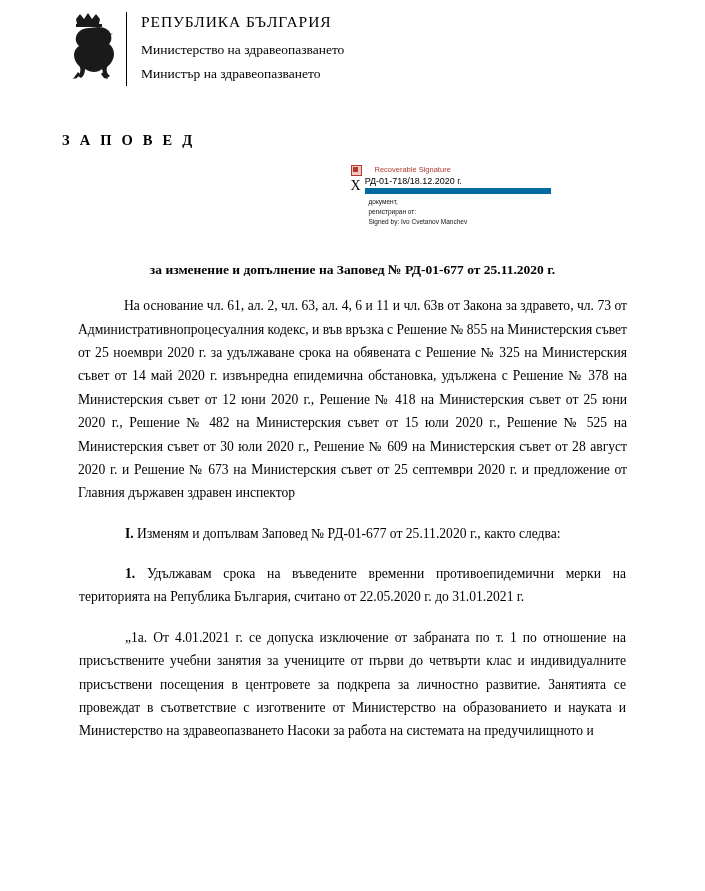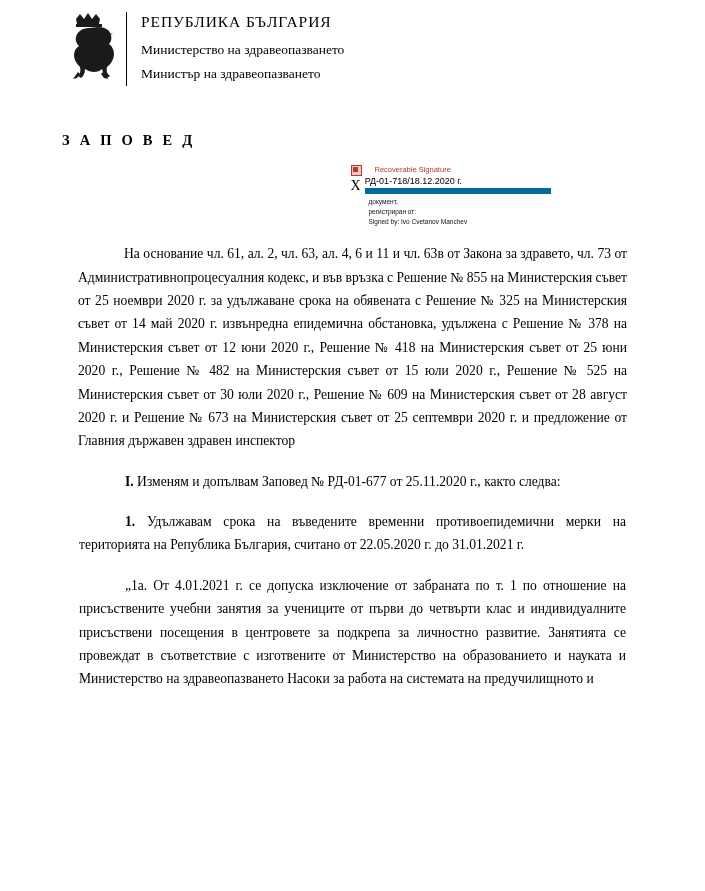--- a/index.html
+++ b/index.html
@@ -212,20 +212,21 @@
         <span class="sig-x">X</span>
         <span class="sig-name">РД-01-718/18.12.2020 г.</span>
       </div>
       <div class="sig-meta">
         <div>документ,</div>
         <div>регистриран от:</div>
         <div>Signed by: Ivo Cvetanov Manchev</div>
       </div>
     </div>
 
+    <div class="subtitle">за изменение и допълнение на Заповед № РД-01-677 от 25.11.2020 г.</div>
 
     <p class="just para-main">На основание чл. 61, ал. 2, чл. 63, ал. 4, 6 и 11 и чл. 63в от Закона за здравето, чл. 73 от Административнопроцесуалния кодекс, и във връзка с Решение № 855 на Министерския съвет от 25 ноември 2020 г. за удължаване срока на обявената с Решение № 325 на Министерския съвет от 14 май 2020 г. извънредна епидемична обстановка, удължена с Решение № 378 на Министерския съвет от 12 юни 2020 г., Решение № 418 на Министерския съвет от 25 юни 2020 г., Решение № 482 на Министерския съвет от 15 юли 2020 г., Решение № 525 на Министерския съвет от 30 юли 2020 г., Решение № 609 на Министерския съвет от 28 август 2020 г. и Решение № 673 на Министерския съвет от 25 септември 2020 г. и предложение от Главния държавен здравен инспектор</p>
 
 
     <p class="item body-start"><span class="b">I.</span><span> Изменям и допълвам Заповед № РД-01-677 от 25.11.2020 г., както следва:</span></p>
     <p class="item"><span class="b">1.</span><span> Удължавам срока на въведените временни противоепидемични мерки на територията на Република България, считано от 22.05.2020 г. до 31.01.2021 г.</span></p>
     <p class="item"><span>„1а. От 4.01.2021 г. се допуска изключение от забраната по т. 1 по отношение на присъствените учебни занятия за учениците от първи до четвърти клас и индивидуалните присъствени посещения в центровете за подкрепа за личностно развитие. Занятията се провеждат в съответствие с изготвените от Министерство на образованието и науката и Министерство на здравеопазването Насоки за работа на системата на предучилищното и</span></p>
 
   </div>
 </div>

